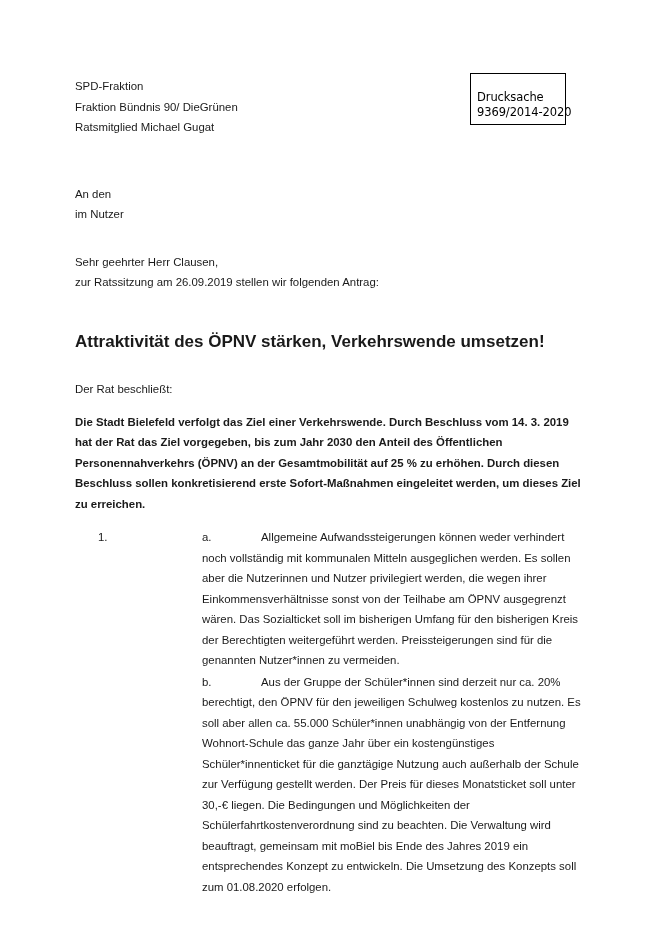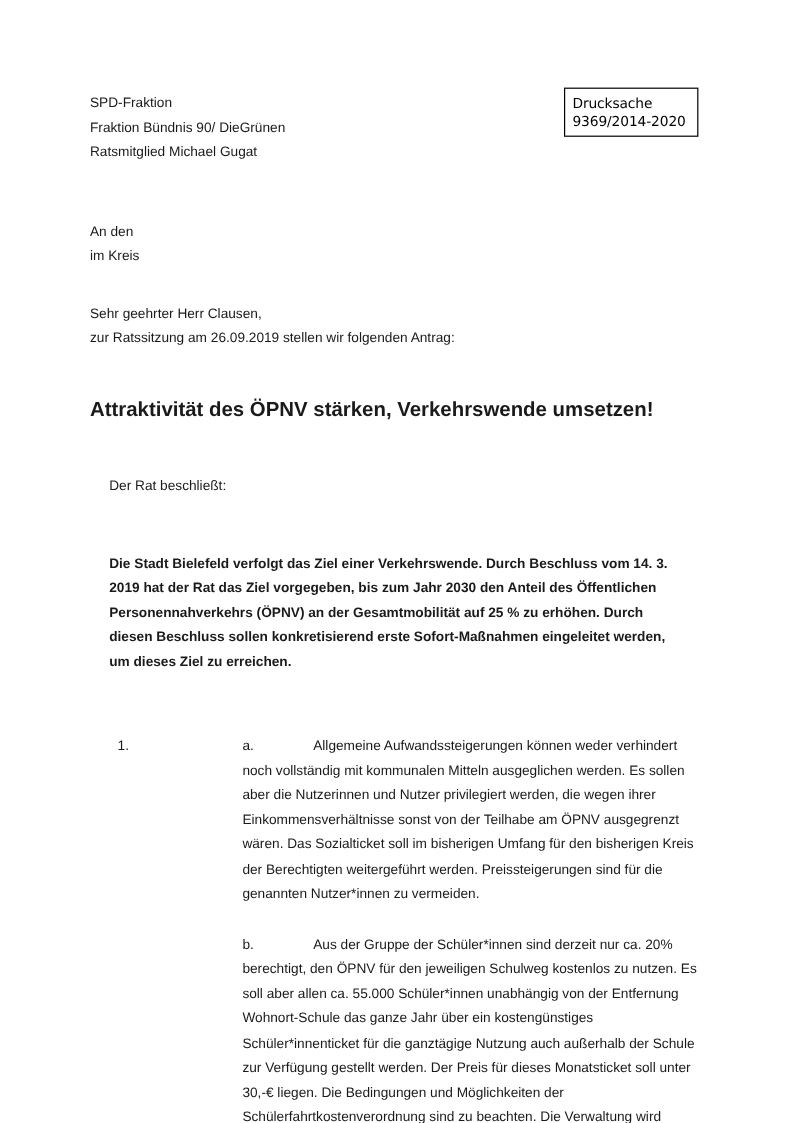--- a/index.html
+++ b/index.html
@@ -20,25 +20,25 @@
     background: #ffffff;
     overflow: hidden;
     box-sizing: border-box;
   }
 
   
   .stamp-box {
     position: absolute;
     left: 470px;
     top: 73px;
-    width: 112px;
+    width: 96px;
     min-height: 38px;
     border: 1.6px solid #000000;
     background: #ffffff;
-    padding: 5px 5px 4px 6px;
+    padding: 16px 5px 4px 6px;
     box-sizing: border-box;
   }
   .stamp-line {
     font-family: "DejaVu Sans", sans-serif;
     font-size: 11.5px;
     line-height: 15px;
     color: #000000;
     white-space: nowrap;
     letter-spacing: -0.1px;
   }
@@ -59,21 +59,21 @@
     margin: 0;
   }
   .spacer-sm { height: 12px; }
   .spacer-md { height: 27px; }
   .spacer-lg { height: 39px; }
   .spacer-xl { height: 46px; }
 
   .para {
     font-size: 11.4px;
     line-height: 20.5px;
-    margin: 16px;
+    margin: 0;
     text-align: left;
   }
   .bold {
     font-weight: bold;
   }
   .heading {
     font-size: 17px;
     font-weight: bold;
     line-height: 20.5px;
     margin: 0;
@@ -107,21 +107,21 @@
     padding: 0;
     list-style: none;
   }
   .item2 {
     position: relative;
     margin-left: 61px;
     padding-left: 0px;
     font-size: 11.4px;
     line-height: 20.5px;
     text-align: left;
-    margin-top: 22px;
+    margin-top: 1px;
   }
   .item2 .sub-marker {
     display: inline-block;
     width: 59px;
     font-size: 11.4px;
   }
   .item2 .sub-text {
     display: inline;
   }
 </style>
@@ -140,21 +140,21 @@
     <div class="block">
       <div class="line">SPD-Fraktion</div>
       <div class="line">Fraktion Bündnis 90/ DieGrünen</div>
       <div class="line">Ratsmitglied Michael Gugat</div>
     </div>
 
     <div class="spacer-xl"></div>
 
     <div class="block">
       <div class="line">An den</div>
-      <div class="line">im Kreis</div>
+      <div class="line">im Nutzer</div>
     </div>
 
     <div class="spacer-md"></div>
 
     <div class="block">
       <div class="line">Sehr geehrter Herr Clausen,</div>
       <div class="line">zur Ratssitzung am 26.09.2019 stellen wir folgenden Antrag:</div>
     </div>
 
     <div class="spacer-lg"></div>

